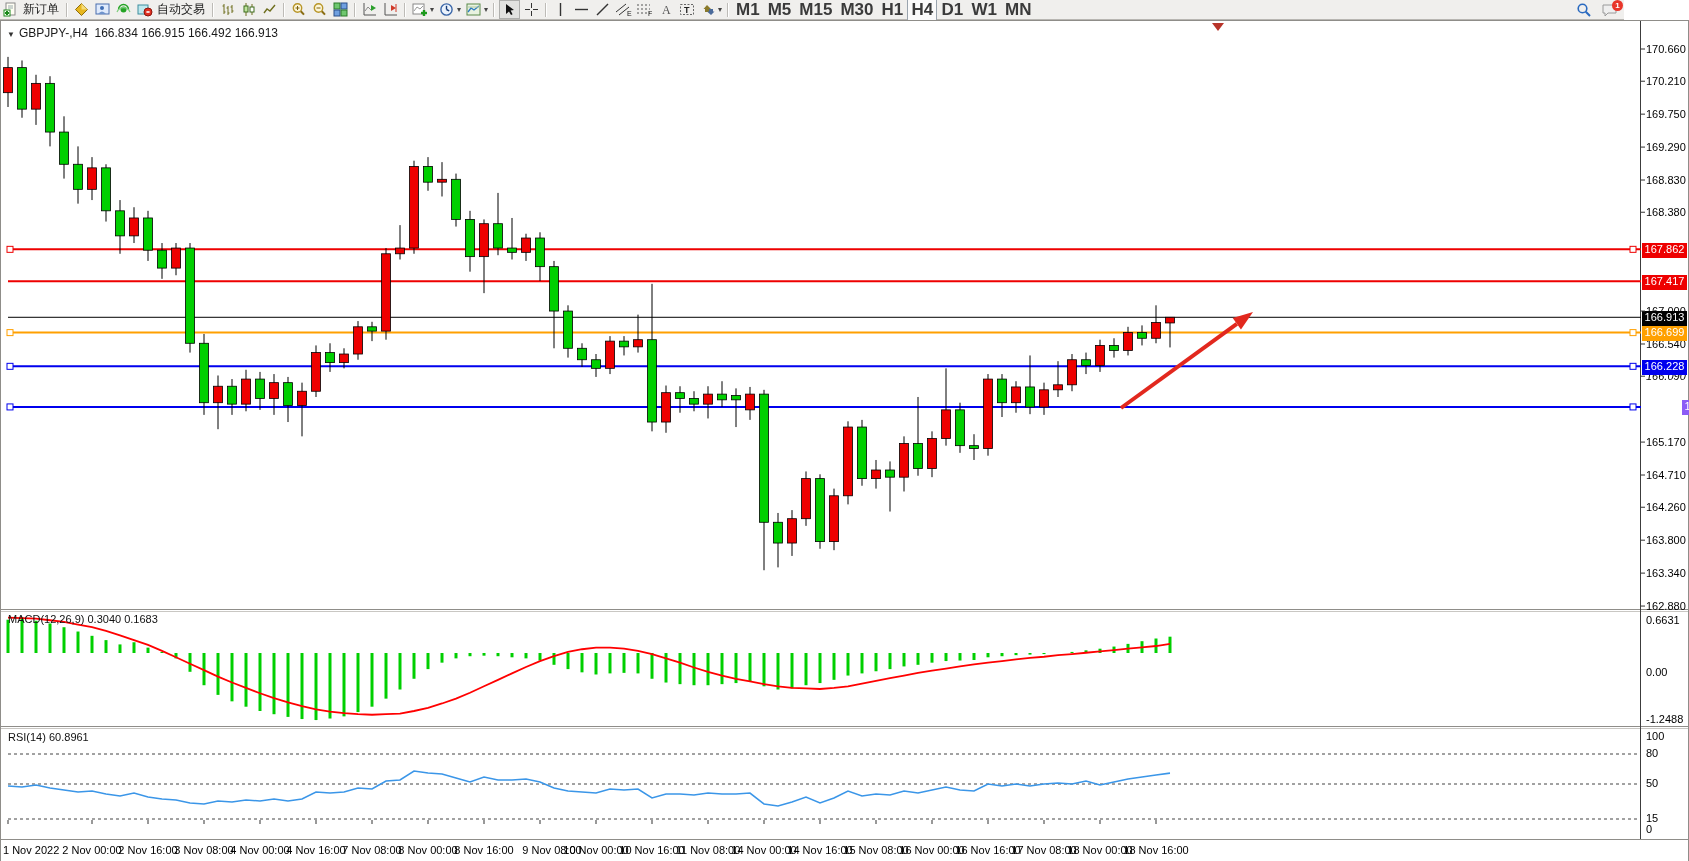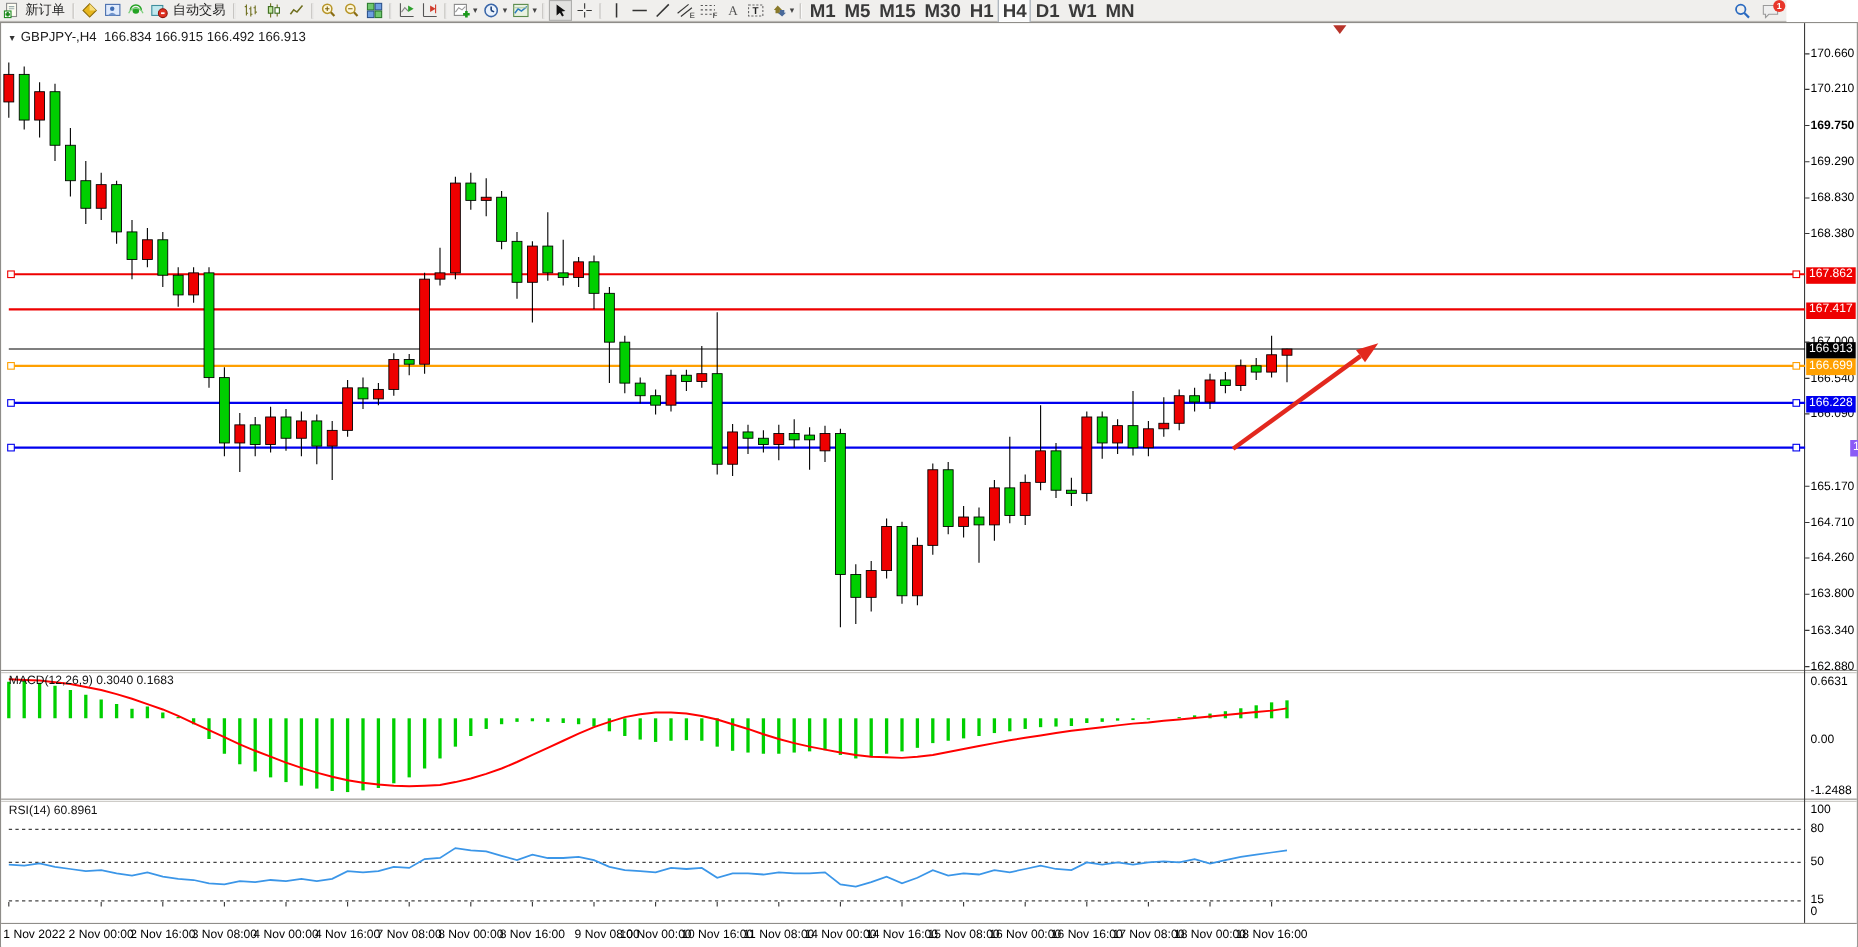--- a/index.html
+++ b/index.html
@@ -297,27 +297,27 @@
     <div class="mtick" style="top:726px">80</div>
     <div class="mtick" style="top:756px">50</div>
     <div class="mtick" style="top:791px">15</div>
     <div class="mtick" style="top:802px">0</div>
 
     <div id="taxisbg"></div>
 
     <div id="pticks">
         <div class="ptick" style="top: 22px;">170.660</div>
         <div class="ptick" style="top: 54.22px;">170.210</div>
-        <div class="ptick" style="top: 87.156px; font-weight: bold;">169.750</div>
+        <div class="ptick" style="top: 87.156px;">169.750</div>
         <div class="ptick" style="top: 120.092px;">169.290</div>
         <div class="ptick" style="top: 153.028px;">168.830</div>
         <div class="ptick" style="top: 185.248px; text-align: right;">168.380</div>
         <div class="ptick" style="top: 284.056px;">167.000</div>
         <div class="ptick" style="top: 316.992px;">166.540</div>
-        <div class="ptick" style="top: 349.212px;">166.090</div>
+        <div class="ptick" style="top: 349.212px; font-style: italic;">166.090</div>
         <div class="ptick" style="top: 415.084px;">165.170</div>
         <div class="ptick" style="top: 448.02px;">164.710</div>
         <div class="ptick" style="top: 480.24px;">164.260</div>
         <div class="ptick" style="top: 513.176px;">163.800</div>
         <div class="ptick" style="top: 546.112px;">163.340</div>
         <div class="ptick" style="top: 579.048px;">162.880</div>
       </div>
     <div id="pbadges">
         <div class="pbadge" style="top: 221.837px; background: rgb(238, 0, 0);">167.862</div>
         <div class="pbadge" style="top: 253.699px; background: rgb(238, 0, 0);">167.417</div>

